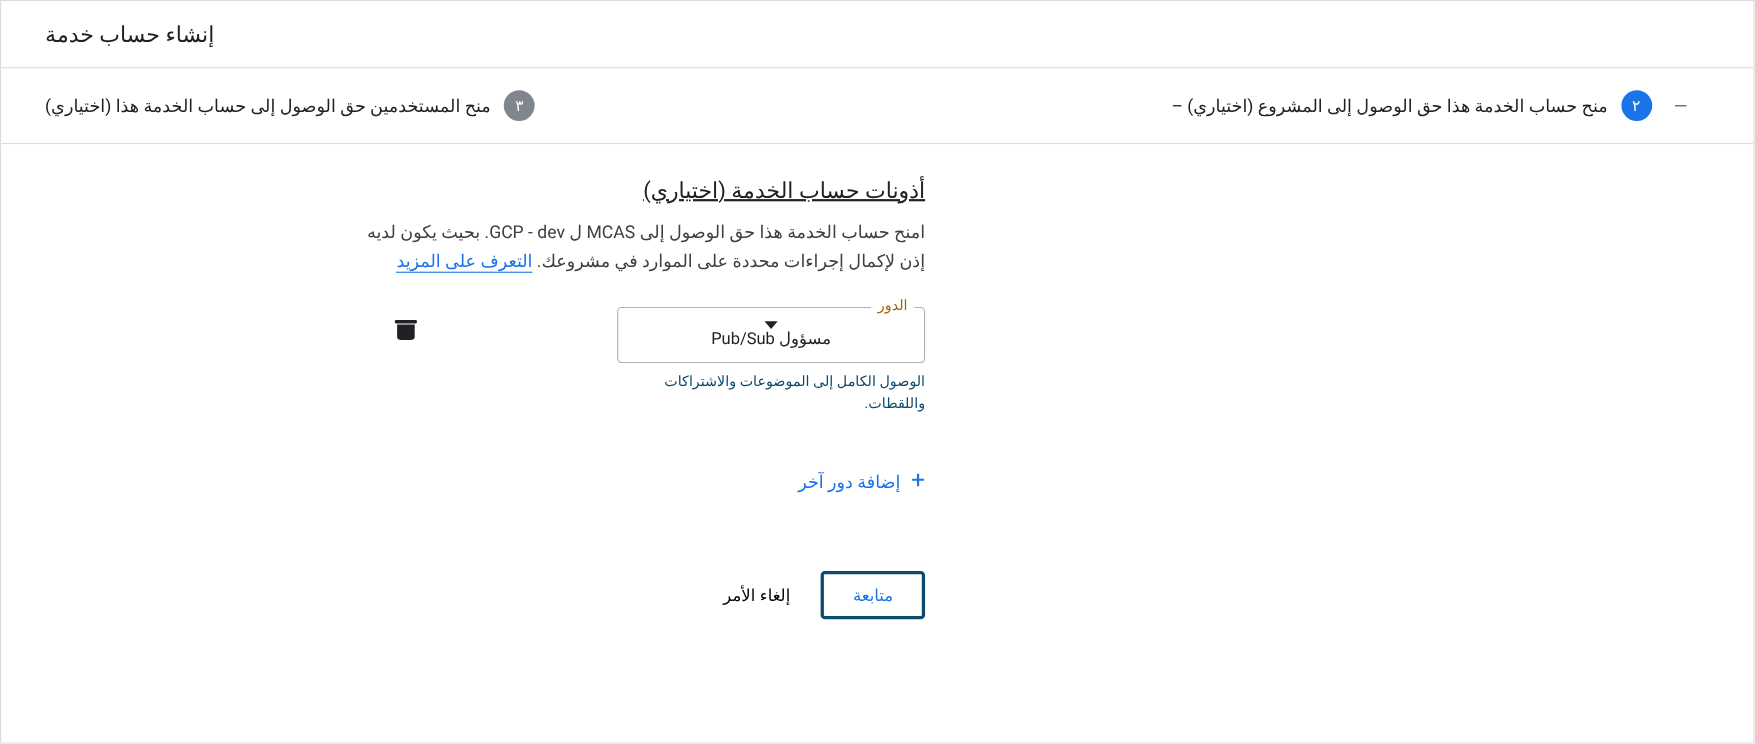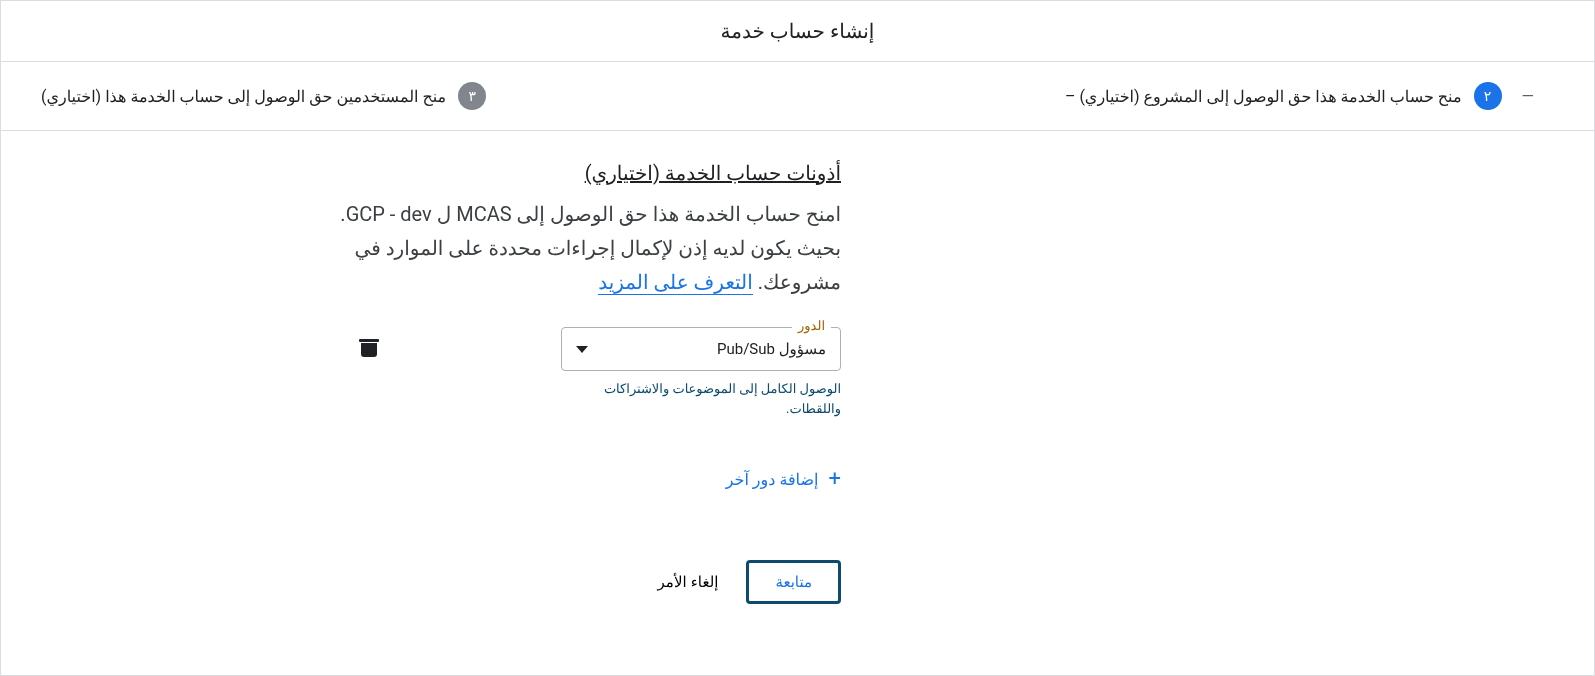--- a/index.html
+++ b/index.html
@@ -11,21 +11,21 @@
   width: 1595px;
   height: 676px;
   overflow: hidden;
   border: 1px solid #dadce0;
 }
 .header {
   padding: 18px 40px 18px 40px;
   border-bottom: 1px solid #dadce0;
   font-size: 20px;
   font-weight: 400;
-  text-align: center;
+  text-align: left;
 }
 .stepper {
   display: flex;
   align-items: center;
   padding: 20px 40px;
   border-bottom: 1px solid #dadce0;
   gap: 0;
 }
 .step {
   display: flex;
@@ -74,21 +74,21 @@
   text-align: right;
 }
 .section-title {
   font-size: 20px;
   font-weight: 400;
   margin-bottom: 12px;
   color: #202124;
   text-decoration: underline;
 }
 .section-desc {
-  font-size: 20px;
+  font-size: 16px;
   line-height: 1.7;
   color: #3c4043;
   margin-bottom: 8px;
   max-width: 520px;
   text-align: right;
 }
 .learn-link {
   color: #1a73e8;
   text-decoration: none;
   border-bottom: 1px solid #1a73e8;
@@ -116,20 +116,21 @@
   width: 100%;
   border: 1px solid #b0b0b0;
   border-radius: 4px;
   padding: 12px 14px;
   font-size: 15px;
   display: flex;
   align-items: center;
   justify-content: space-between;
   cursor: pointer;
   direction: ltr;
+  flex-direction: column;
 }
 .role-select .val {
   direction: rtl;
 }
 .caret {
   width: 0; height: 0;
   border-left: 6px solid transparent;
   border-right: 6px solid transparent;
   border-top: 7px solid #202124;
 }

